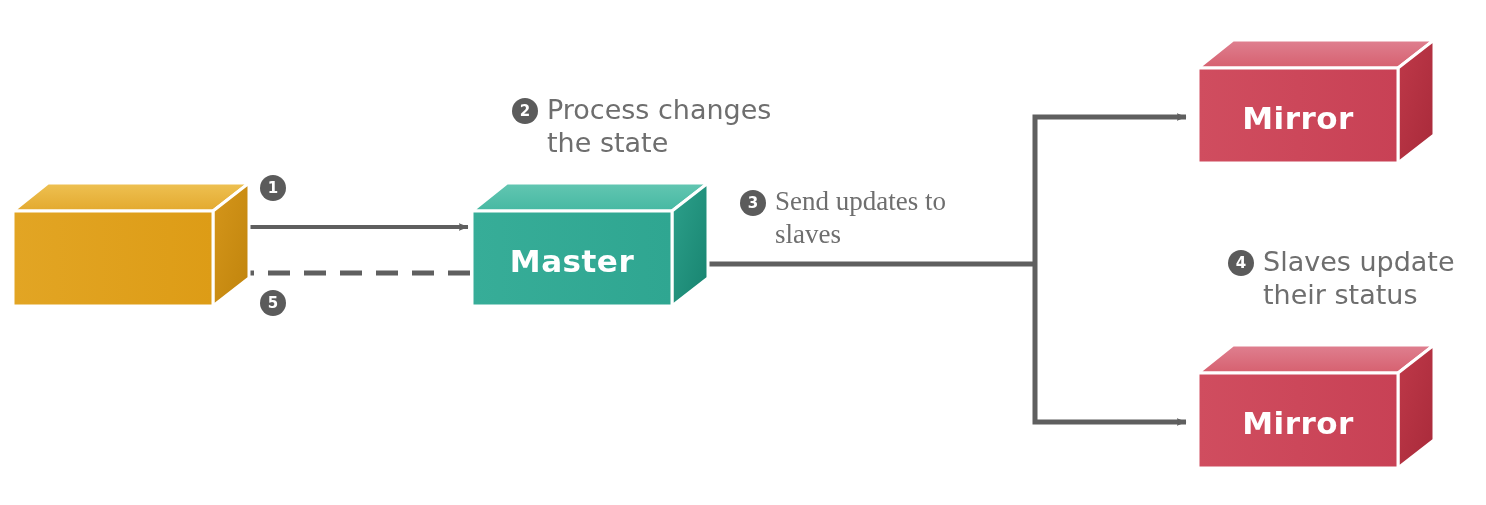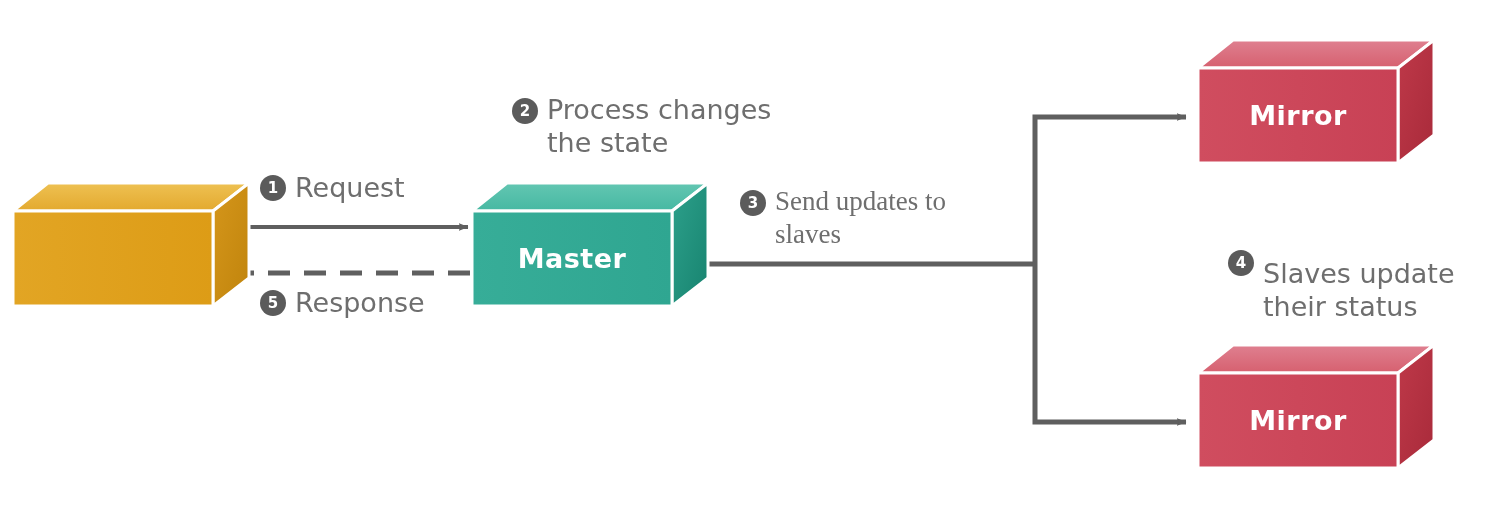--- a/index.html
+++ b/index.html
@@ -22,21 +22,21 @@
     left: 0;
     top: 0;
     width: 1486px;
     height: 505px;
   }
   
   .node-label {
     position: absolute;
     font-family: "DejaVu Sans", sans-serif;
     font-weight: bold;
-    font-size: 27px;
+    font-size: 31px;
     color: #ffffff;
     letter-spacing: 0.5px;
     text-align: center;
     white-space: nowrap;
     pointer-events: none;
   }
   
   .annotation {
     position: absolute;
     display: flex;
@@ -163,36 +163,34 @@
 
 
   <div class="node-label" style="left:472px; top:243px; width:200px;">Master</div>
 
   <div class="node-label" style="left:1198px; top:100px; width:200px;">Mirror</div>
 
   <div class="node-label" style="left:1198px; top:405px; width:200px;">Mirror</div>
 
   <div class="annotation" style="left:260px; top:170px;">
     <span class="badge">1</span>
-    <span class="ann-text tight">Request</span>
   </div>
 
   <div class="annotation" style="left:512px; top:93px;">
     <span class="badge">2</span>
     <span class="ann-text" style="max-width:240px;">Process changes the state</span>
   </div>
 
   <div class="annotation" style="left:740px; top:185px;">
     <span class="badge">3</span>
     <span class="ann-text" style="max-width:240px;font-family:Liberation Serif, serif;">Send updates to slaves</span>
   </div>
 
   <div class="annotation" style="left:1228px; top:245px;">
     <span class="badge">4</span>
-    <span class="ann-text" style="max-width:225px;margin-top:12px;">Slaves update their status</span>
+    <span class="ann-text" style="max-width:225px;">Slaves update their status</span>
   </div>
 
   <div class="annotation" style="left:260px; top:285px;">
     <span class="badge">5</span>
-    <span class="ann-text tight">Response</span>
   </div>
 
 </div>
 
 </body></html>

